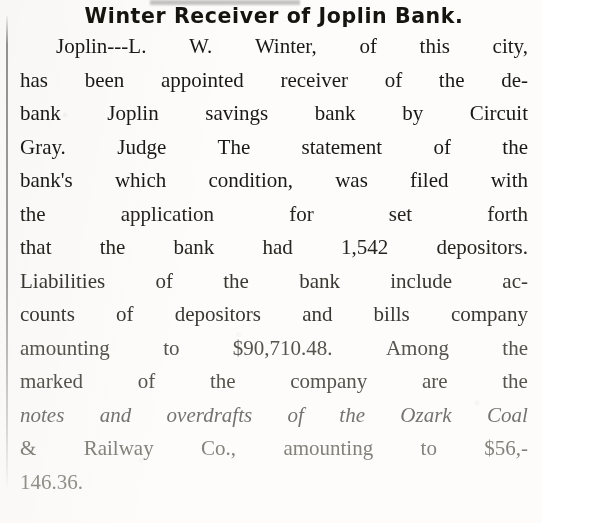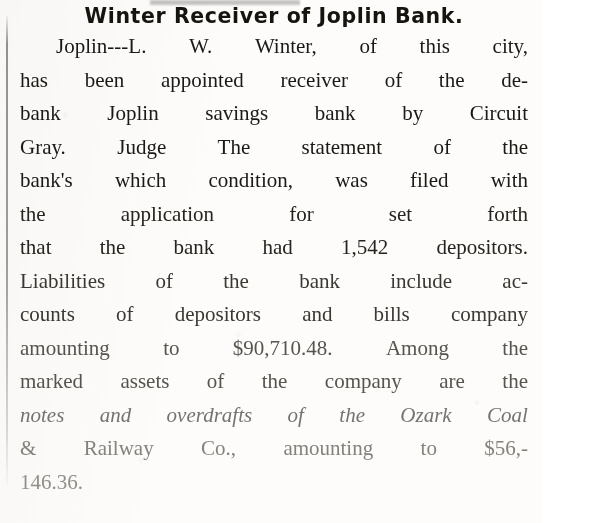--- a/index.html
+++ b/index.html
@@ -195,21 +195,20 @@
     <span class="line just f3 blur-med">
       <span>amounting</span>
       <span>to</span>
       <span>$90,710.48.</span>
       <span>Among</span>
       <span>the</span>
     </span>
 
     <span class="line just f3 blur-med">
       <span>marked</span>
-      <span>assets</span>
       <span>of</span>
       <span>the</span>
       <span>company</span>
       <span>are</span>
       <span>the</span>
     </span>
 
     <span class="line just f4 blur-more">
       <span>notes</span>
       <span>and</span>

